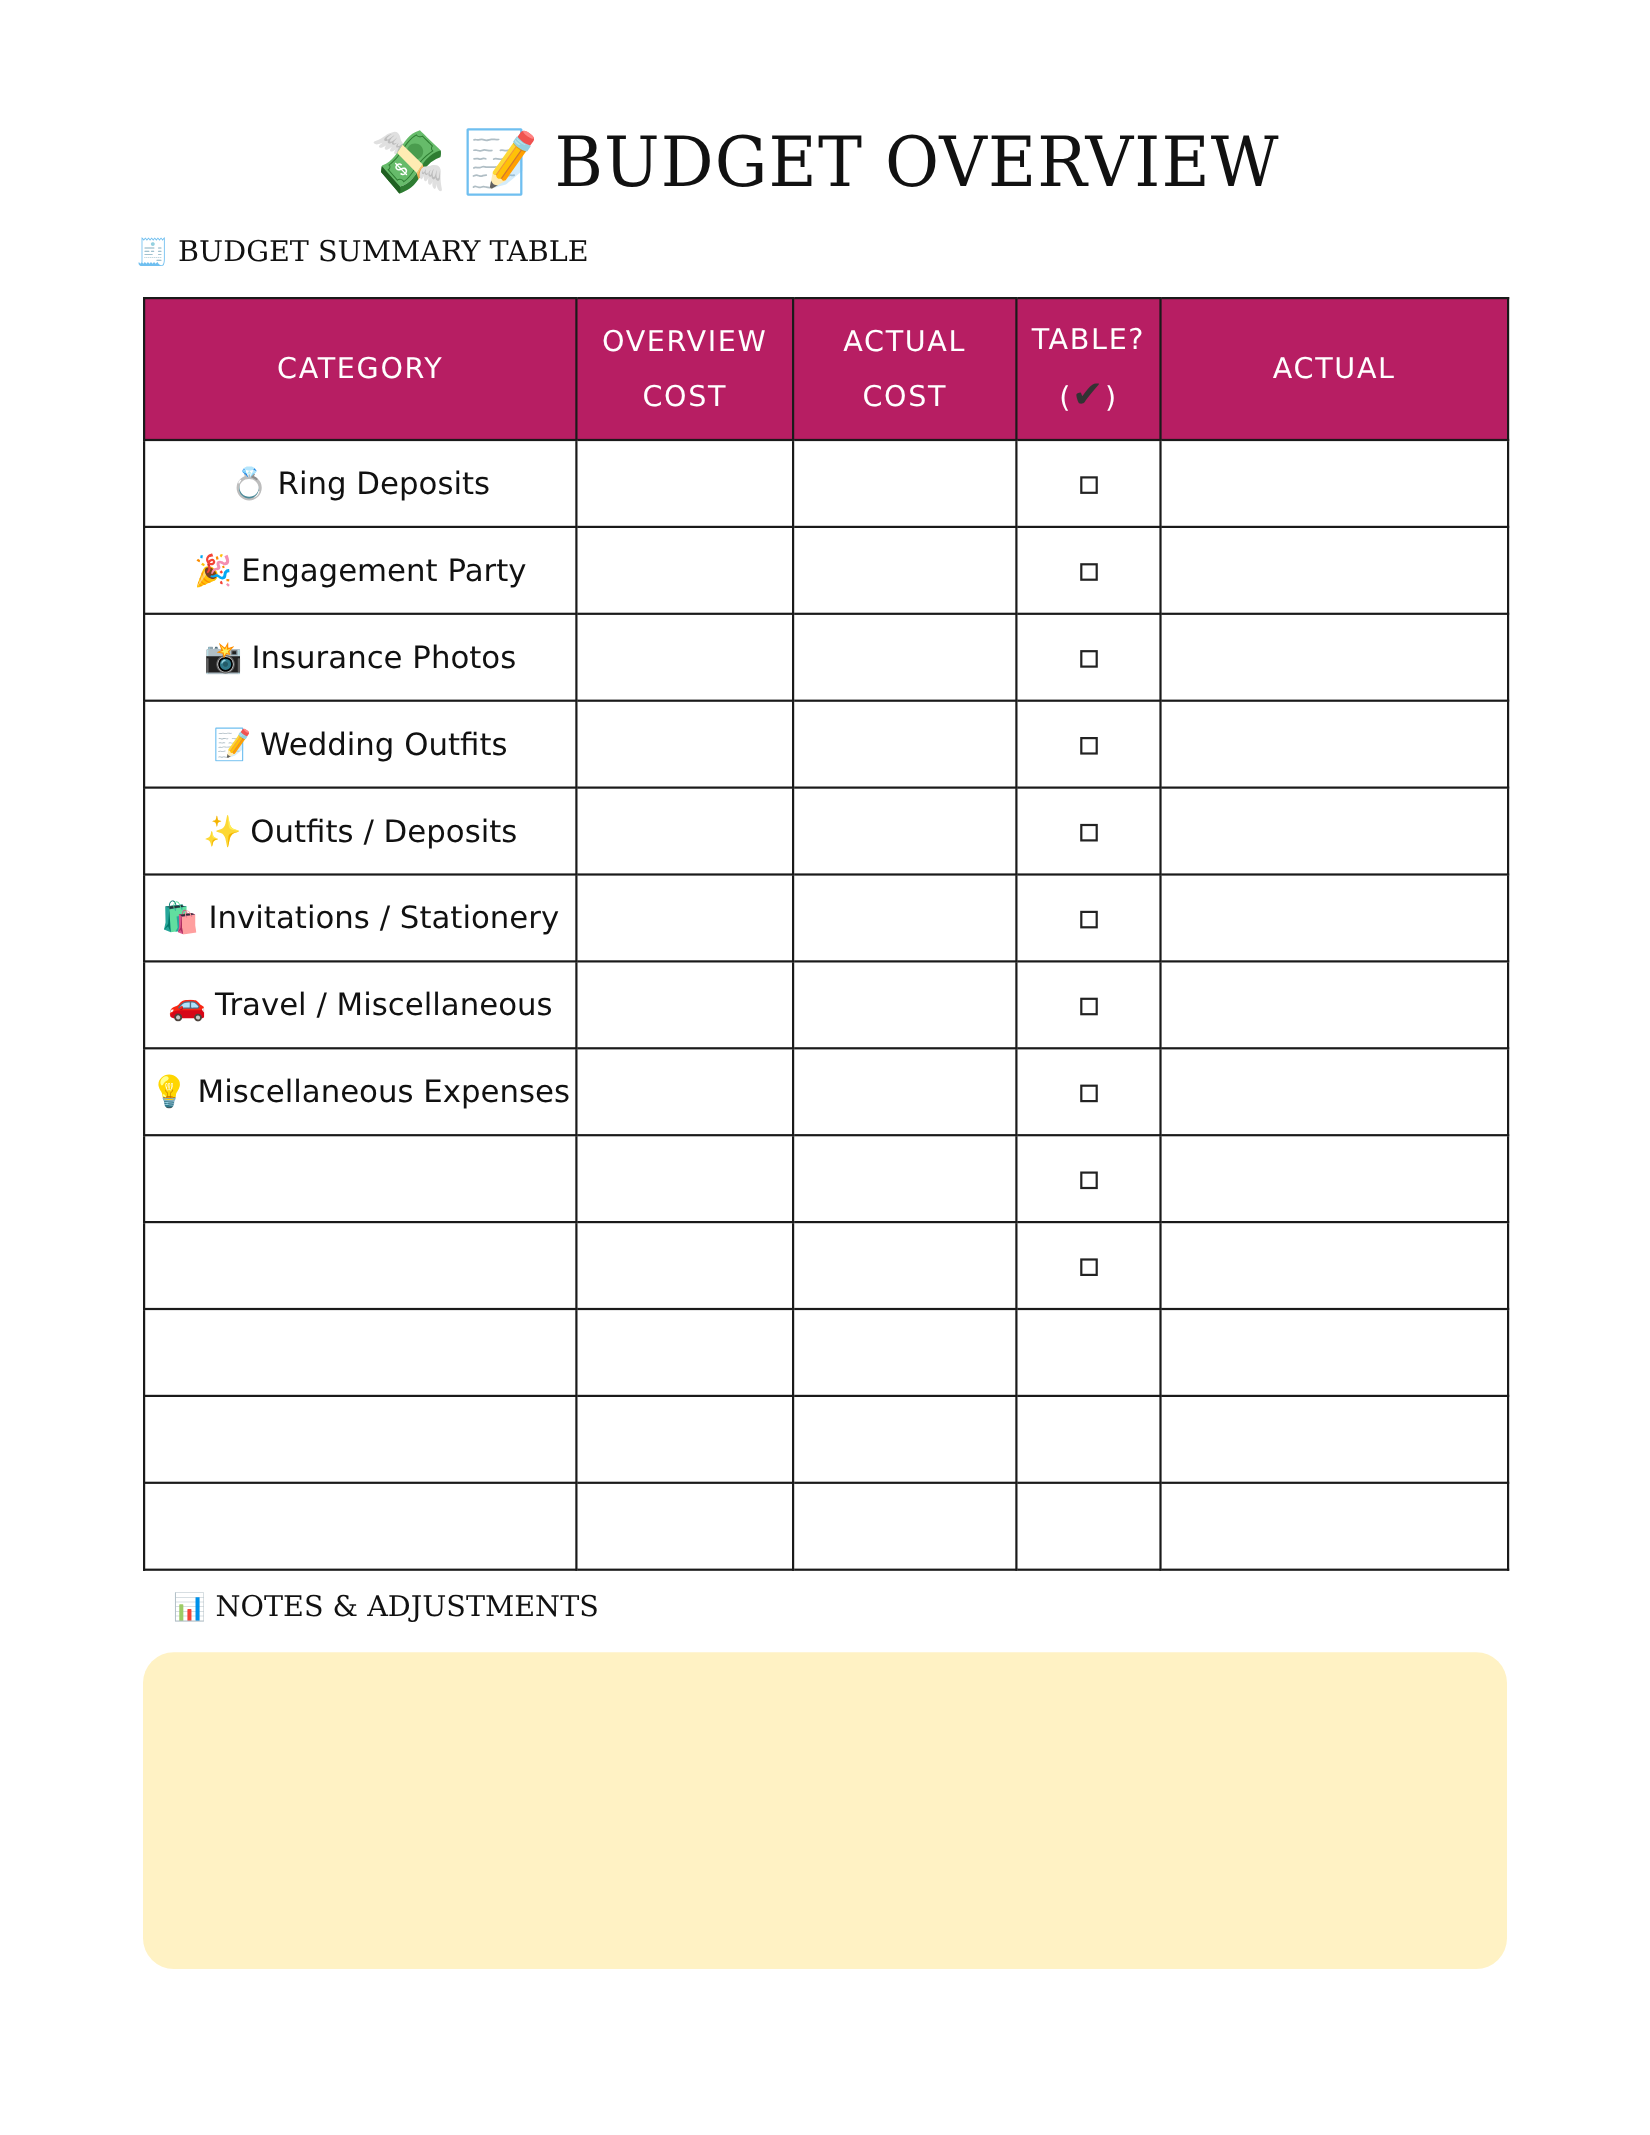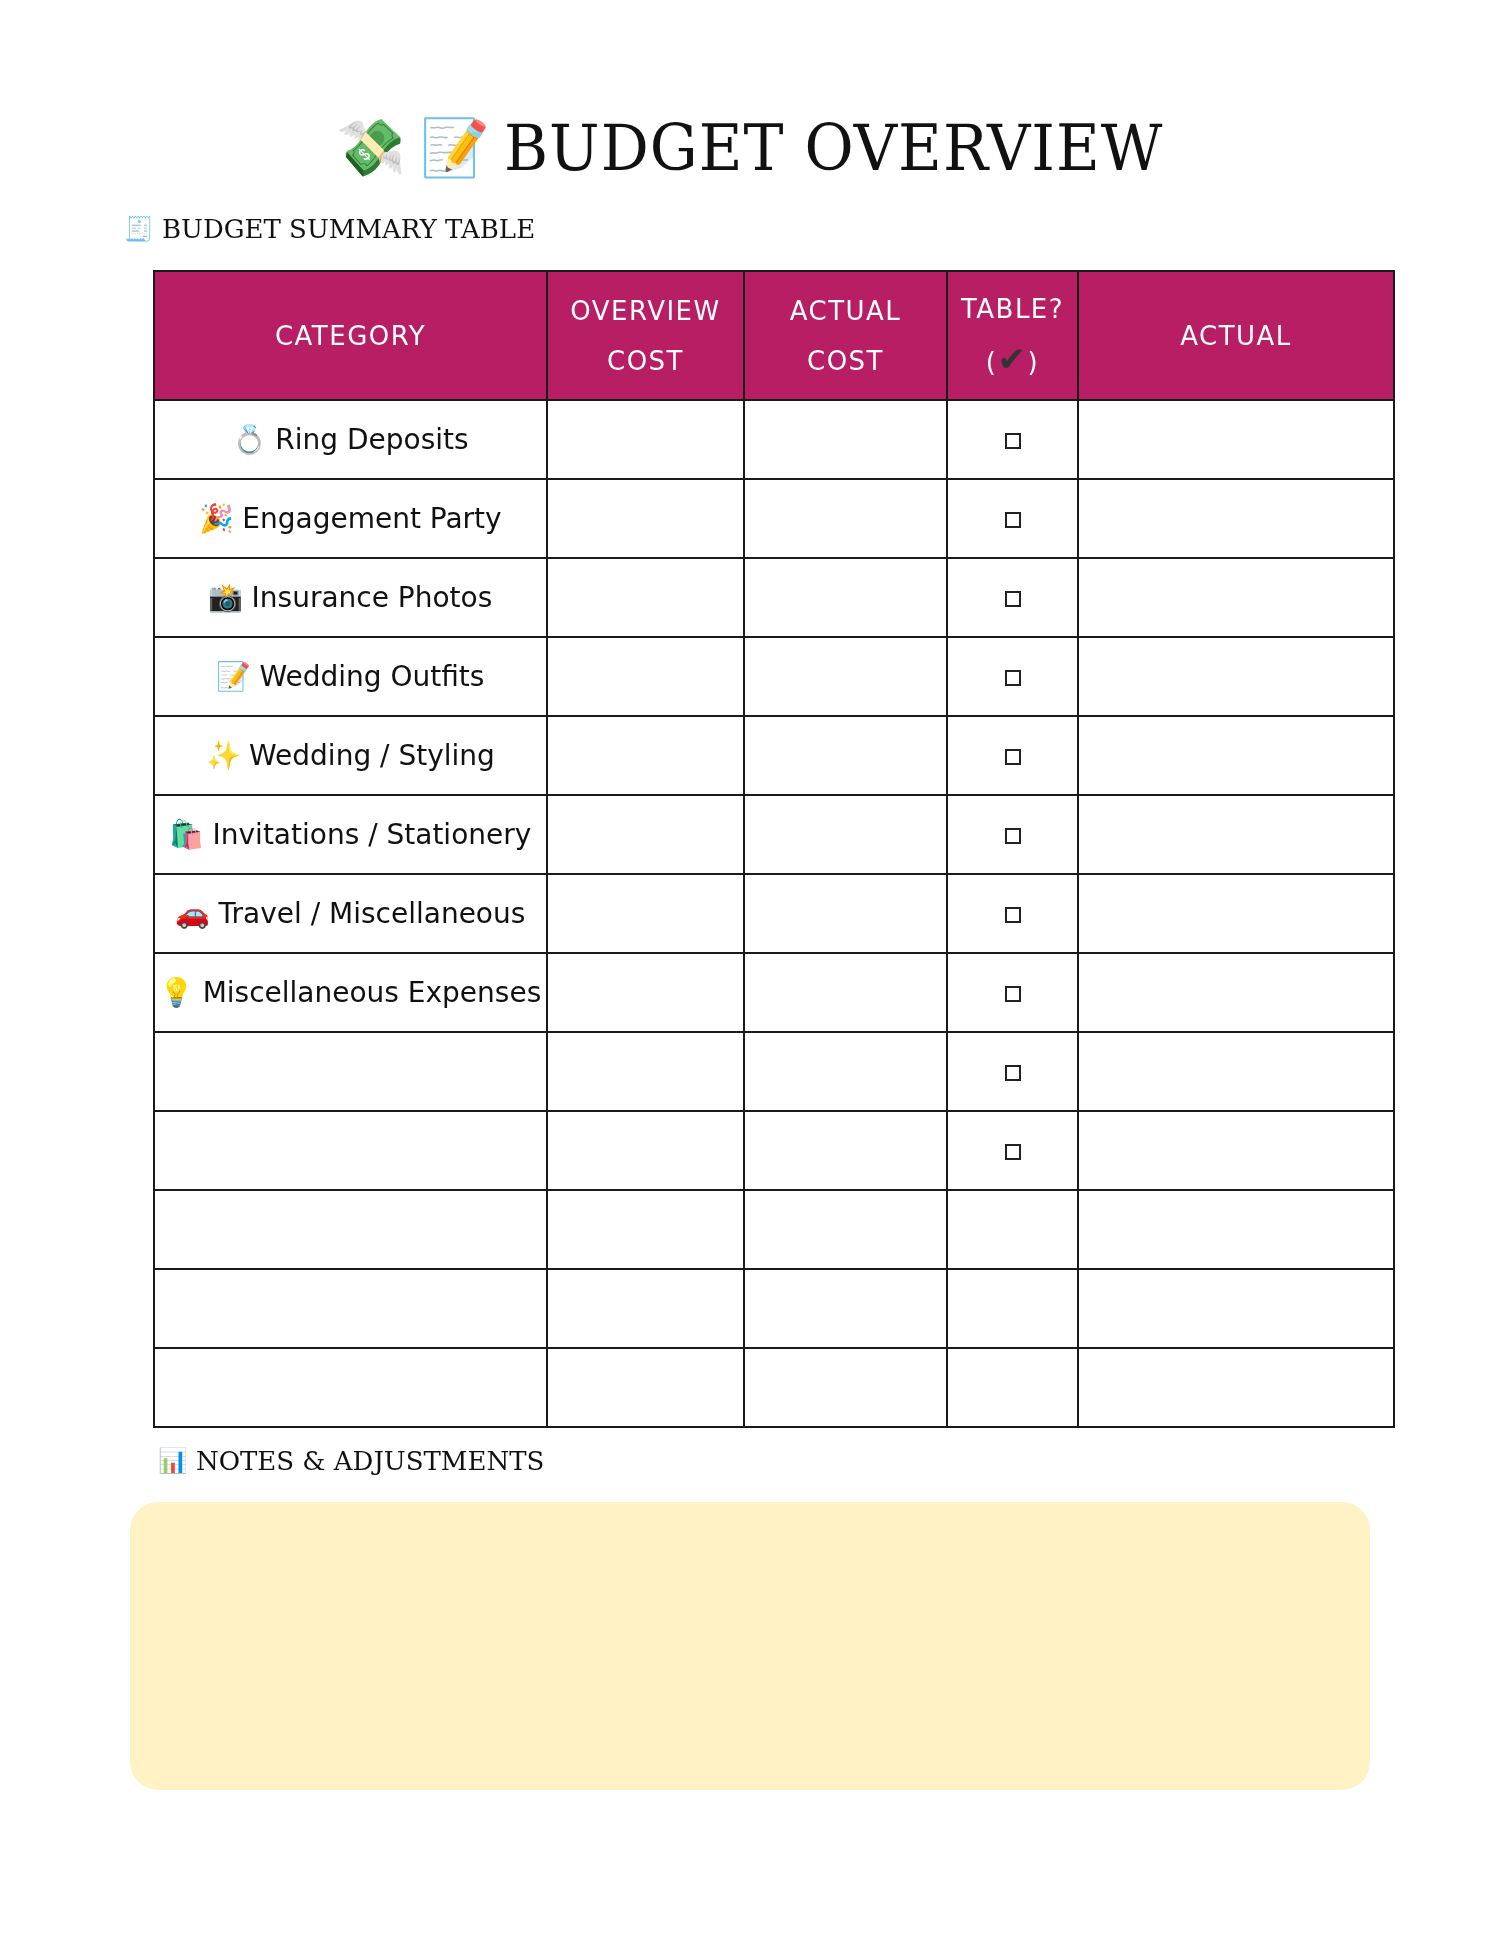--- a/index.html
+++ b/index.html
@@ -4,21 +4,21 @@
   <style>
     html, body { margin: 0; padding: 0; background: #ffffff; }
     body { width: 1500px; height: 1941px; position: relative; overflow: hidden; font-family: "DejaVu Sans", sans-serif; color: #111; }
     .title-wrap { position: absolute; top: 108px; left: 0; width: 1500px; height: 80px; display: flex; justify-content: center; align-items: center; gap: 14px; }
     .title-emoji { font-size: 56px; line-height: 1; }
     .title-text { font-family: "DejaVu Serif", serif; font-size: 60px; letter-spacing: 1px; color: #111; font-weight: normal; transform: scaleY(1.05); }
     .section-h { position: absolute; display: flex; align-items: center; gap: 8px; font-family: "DejaVu Serif", serif; font-size: 26px; color: #111; }
     .section-h .ico { font-size: 24px; }
     #summary-h { left: 124px; top: 214px; }
     #notes-h { left: 158px; top: 1446px; }
-    table.budget { position: absolute; left: 130px; top: 270px; width: 1240px; border-collapse: collapse; table-layout: fixed; margin-left: 23px; }
+    table.budget { position: absolute; left: 130px; top: 270px; width: 1240px; border-collapse: collapse; table-layout: fixed; }
     table.budget th, table.budget td { border: 2px solid #1a1a1a; text-align: center; vertical-align: middle; padding: 0; }
     table.budget th { background: #B71E63; color: #ffffff; height: 127px; font-family: "DejaVu Sans", sans-serif; font-weight: normal; font-size: 26px; letter-spacing: 1.5px; line-height: 50px; }
     table.budget td { height: 77px; font-family: "DejaVu Sans", sans-serif; font-size: 28px; color: #111; }
     .check-mark { color: #333; font-size: 34px; }
     .cat { display: inline-flex; align-items: center; gap: 8px; white-space: nowrap; }
     .cat .emo { font-size: 28px; }
     .checkbox { display: inline-block; width: 12px; height: 12px; border: 2px solid #222; vertical-align: middle; }
     .notes-box { position: absolute; left: 130px; top: 1502px; width: 1240px; height: 288px; background: #FFF2C4; border-radius: 28px; }
   </style>
 </head>
@@ -89,21 +89,21 @@
             <span>Wedding Outfits</span>
           </span></td>
         <td></td>
         <td></td>
         <td><span class="checkbox"></span></td>
         <td></td>
       </tr>
       <tr>
         <td><span class="cat">
             <span class="emo">✨</span>
-            <span>Wedding / Styling</span>
+            <span>Outfits / Deposits</span>
           </span></td>
         <td></td>
         <td></td>
         <td><span class="checkbox"></span></td>
         <td></td>
       </tr>
       <tr>
         <td><span class="cat">
             <span class="emo">🛍️</span>
             <span>Invitations / Stationery</span>

